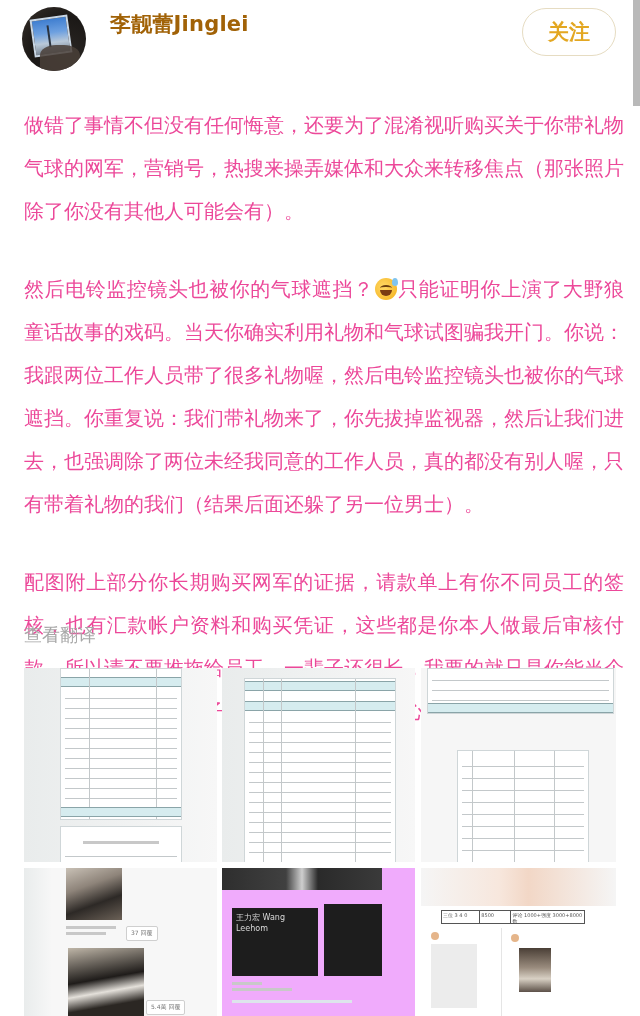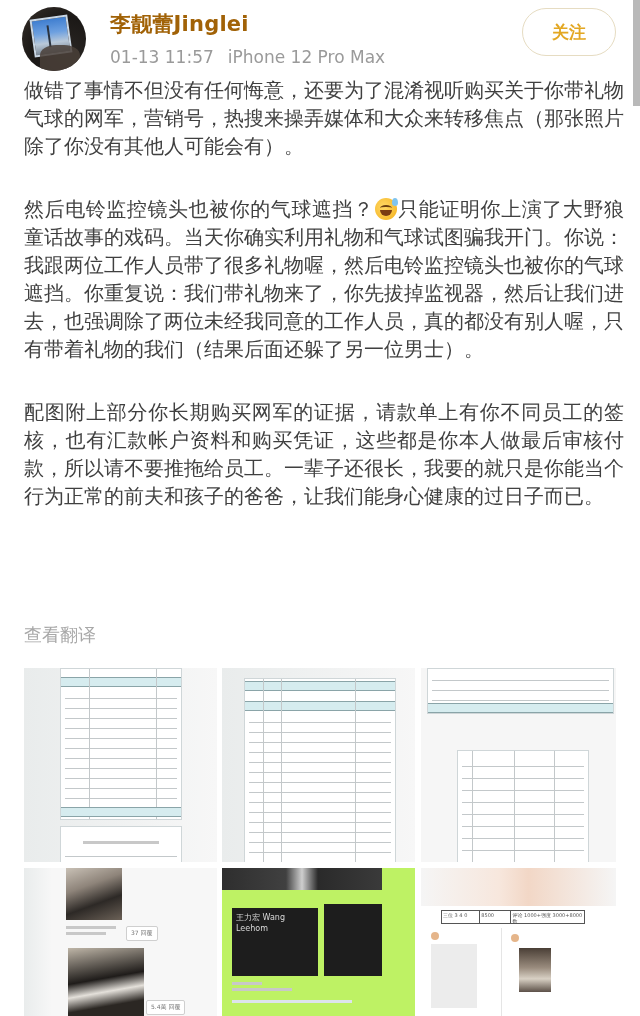--- a/index.html
+++ b/index.html
@@ -69,41 +69,41 @@
     }
     .meta .device { margin-left: 14px; }
     .follow-btn {
       position: absolute;
       left: 522px; top: 8px;
       width: 94px; height: 48px;
       border: 1px solid #e6dcc2;
       border-radius: 24px;
       background: #ffffff;
       color: #e3a722;
-      font-size: 17px;
+      font-size: 21px;
       font-weight: bold;
       display: flex;
       align-items: center;
       justify-content: center;
       box-sizing: border-box;
       cursor: pointer;
     }
     .scrollbar {
       position: absolute;
       left: 633px; top: 0;
       width: 7px; height: 106px;
       background: #b9b9b9;
     }
     .post-body {
       position: absolute;
-      left: 24px; top: 76px;
+      left: 24px; top: 104px;
       width: 600px;
       font-size: 20px;
-      line-height: 28px;
-      color: #404040;
+      line-height: 43px;
+      color: #ec4899;
     }
     .post-body p {
       margin: 0 0 35px 0;
       text-align: justify;
     }
     .post-body p:last-of-type { margin-bottom: 0; }
     .emoji {
       display: inline-block;
       width: 22px; height: 22px;
       border-radius: 50%;
@@ -214,21 +214,20 @@
   </style>
 </head>
 <body>
 
 <div class="header">
   <div class="avatar">
     <div class="frame"></div>
     <div class="shadow"></div>
   </div>
   <div class="username">李靓蕾Jinglei</div>
-  <div class="meta"><span>01-13 11:57</span><span class="device">iPhone 12 Pro Max</span></div>
   <div class="follow-btn">关注</div>
 </div>
 
 <div class="scrollbar"></div>
 
 <div class="post-body">
   <p>做错了事情不但没有任何悔意，还要为了混淆视听购买关于你带礼物气球的网军，营销号，热搜来操弄媒体和大众来转移焦点（那张照片除了你没有其他人可能会有）。</p>
   <p><span>然后电铃监控镜头也被你的气球遮挡？</span><span class="emoji"><span class="drop"></span></span><span>只能证明你上演了大野狼童话故事的戏码。当天你确实利用礼物和气球试图骗我开门。你说：我跟两位工作人员带了很多礼物喔，然后电铃监控镜头也被你的气球遮挡。你重复说：我们带礼物来了，你先拔掉监视器，然后让我们进去，也强调除了两位未经我同意的工作人员，真的都没有别人喔，只有带着礼物的我们（结果后面还躲了另一位男士）。</span></p>
   <p>配图附上部分你长期购买网军的证据，请款单上有你不同员工的签核，也有汇款帐户资料和购买凭证，这些都是你本人做最后审核付款，所以请不要推拖给员工。一辈子还很长，我要的就只是你能当个行为正常的前夫和孩子的爸爸，让我们能身心健康的过日子而已。</p>
 </div>
@@ -281,21 +280,21 @@
   <div class="tile" style="left:0;top:200px;width:193px;height:148px;background:#f7f7f7;">
     <div class="blur-side" style="left:0;width:28px;"></div>
     <div class="photo" style="left:42px;top:0;width:56px;height:52px;"></div>
     <div class="gray-text" style="left:42px;top:58px;width:50px;"></div>
     <div class="gray-text" style="left:42px;top:64px;width:40px;"></div>
     <div class="tag-chip" style="left:102px;top:58px;">37 回覆</div>
     <div class="photo" style="left:44px;top:80px;width:76px;height:68px;background:linear-gradient(170deg,#bfb6a8 0%,#1f1c1a 45%,#e4e0da 62%,#2b2723 80%);"></div>
     <div class="tag-chip" style="left:122px;top:132px;">5.4萬 回覆</div>
   </div>
 
-  <div class="tile" style="left:198px;top:200px;width:193px;height:148px;background:#bef264;">
+  <div class="tile" style="left:198px;top:200px;width:193px;height:148px;background:#f0abfc;">
     <div style="position:absolute;left:0;top:0;width:160px;height:22px;background:linear-gradient(90deg,#2e2e2e 0%,#404040 40%,#cfcfcf 50%,#2a2a2a 60%,#3a3a3a 100%);"></div>
     <div class="dark-card" style="left:10px;top:40px;width:86px;height:68px;"><span>王力宏 Wang Leehom</span></div>
     <div class="dark-card" style="left:102px;top:36px;width:58px;height:72px;"></div>
     <div class="gray-text" style="left:10px;top:114px;width:30px;"></div>
     <div class="gray-text" style="left:10px;top:120px;width:60px;"></div>
     <div class="gray-text" style="left:10px;top:132px;width:120px;background:#dde4ec;"></div>
   </div>
 
   <div class="tile" style="left:397px;top:200px;width:195px;height:148px;background:#ffffff;">
     <div style="position:absolute;left:0;top:0;width:195px;height:38px;background:linear-gradient(90deg,#f5f5f5 0%,#f7e7dd 40%,#f2d7c6 55%,#f5f5f5 100%);"></div>

